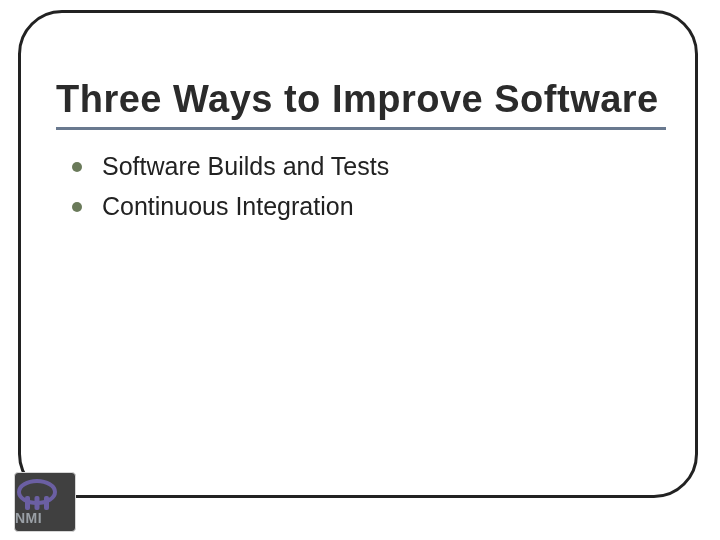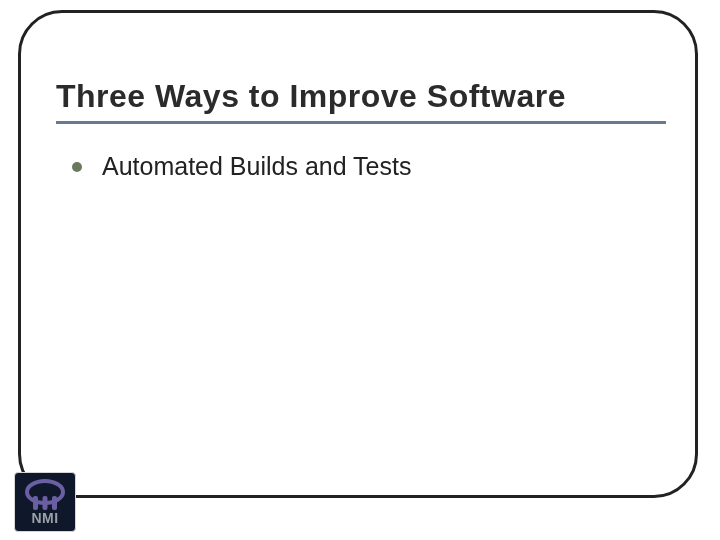--- a/index.html
+++ b/index.html
@@ -19,21 +19,21 @@
     height: 488px;
     border: 3px solid #222;
     border-radius: 44px;
     box-sizing: border-box;
   }
   .title {
     position: absolute;
     left: 56px;
     top: 78px;
     width: 610px;
-    font-size: 32px;
+    font-size: 38px;
     font-weight: 900;
     letter-spacing: 0.5px;
     color: #2b2b2b;
     font-family: "Arial Black", Arial, sans-serif;
     border-bottom: 3px solid #69798f;
     padding-bottom: 6px;
   }
   .bullets {
     position: absolute;
     left: 72px;
@@ -59,25 +59,24 @@
     line-height: 1.35;
   }
   .logo {
     position: absolute;
     left: 14px;
     bottom: 8px;
     width: 62px;
     height: 60px;
     border: 1px solid #d6d6d6;
     border-radius: 4px;
-    background: #0f172a;
+    background: #404040;
     box-sizing: border-box;
     display: flex;
     flex-direction: column;
-    align-items: center;
     justify-content: center;
   }
   .logo svg {
     display: block;
   }
   .logo-text {
     font-size: 14px;
     font-weight: 700;
     color: #9aa0a6;
     font-family: Arial, sans-serif;
@@ -88,21 +87,25 @@
 </head>
 <body>
 
 <div class="slide-frame"></div>
 
 <div class="title">Three Ways to Improve Software</div>
 
 <div class="bullets">
   <div class="bullet-row">
     <span class="bullet-dot"></span>
-    <span class="bullet-text">Automated Builds and Tests</span>
+    <span class="bullet-text">Software Builds and Tests</span>
+  </div>
+  <div class="bullet-row">
+    <span class="bullet-dot"></span>
+    <span class="bullet-text">Continuous Integration</span>
   </div>
 </div>
 
 <div class="logo">
   <svg width="44" height="34" viewBox="0 0 44 34">
     <ellipse cx="22" cy="14" rx="18" ry="11" fill="none" stroke="#6b5fa3" stroke-width="4"></ellipse>
     <rect x="10" y="18" width="5" height="14" rx="2" fill="#6b5fa3"></rect>
     <rect x="19.5" y="18" width="5" height="14" rx="2" fill="#6b5fa3"></rect>
     <rect x="29" y="18" width="5" height="14" rx="2" fill="#6b5fa3"></rect>
   </svg>

